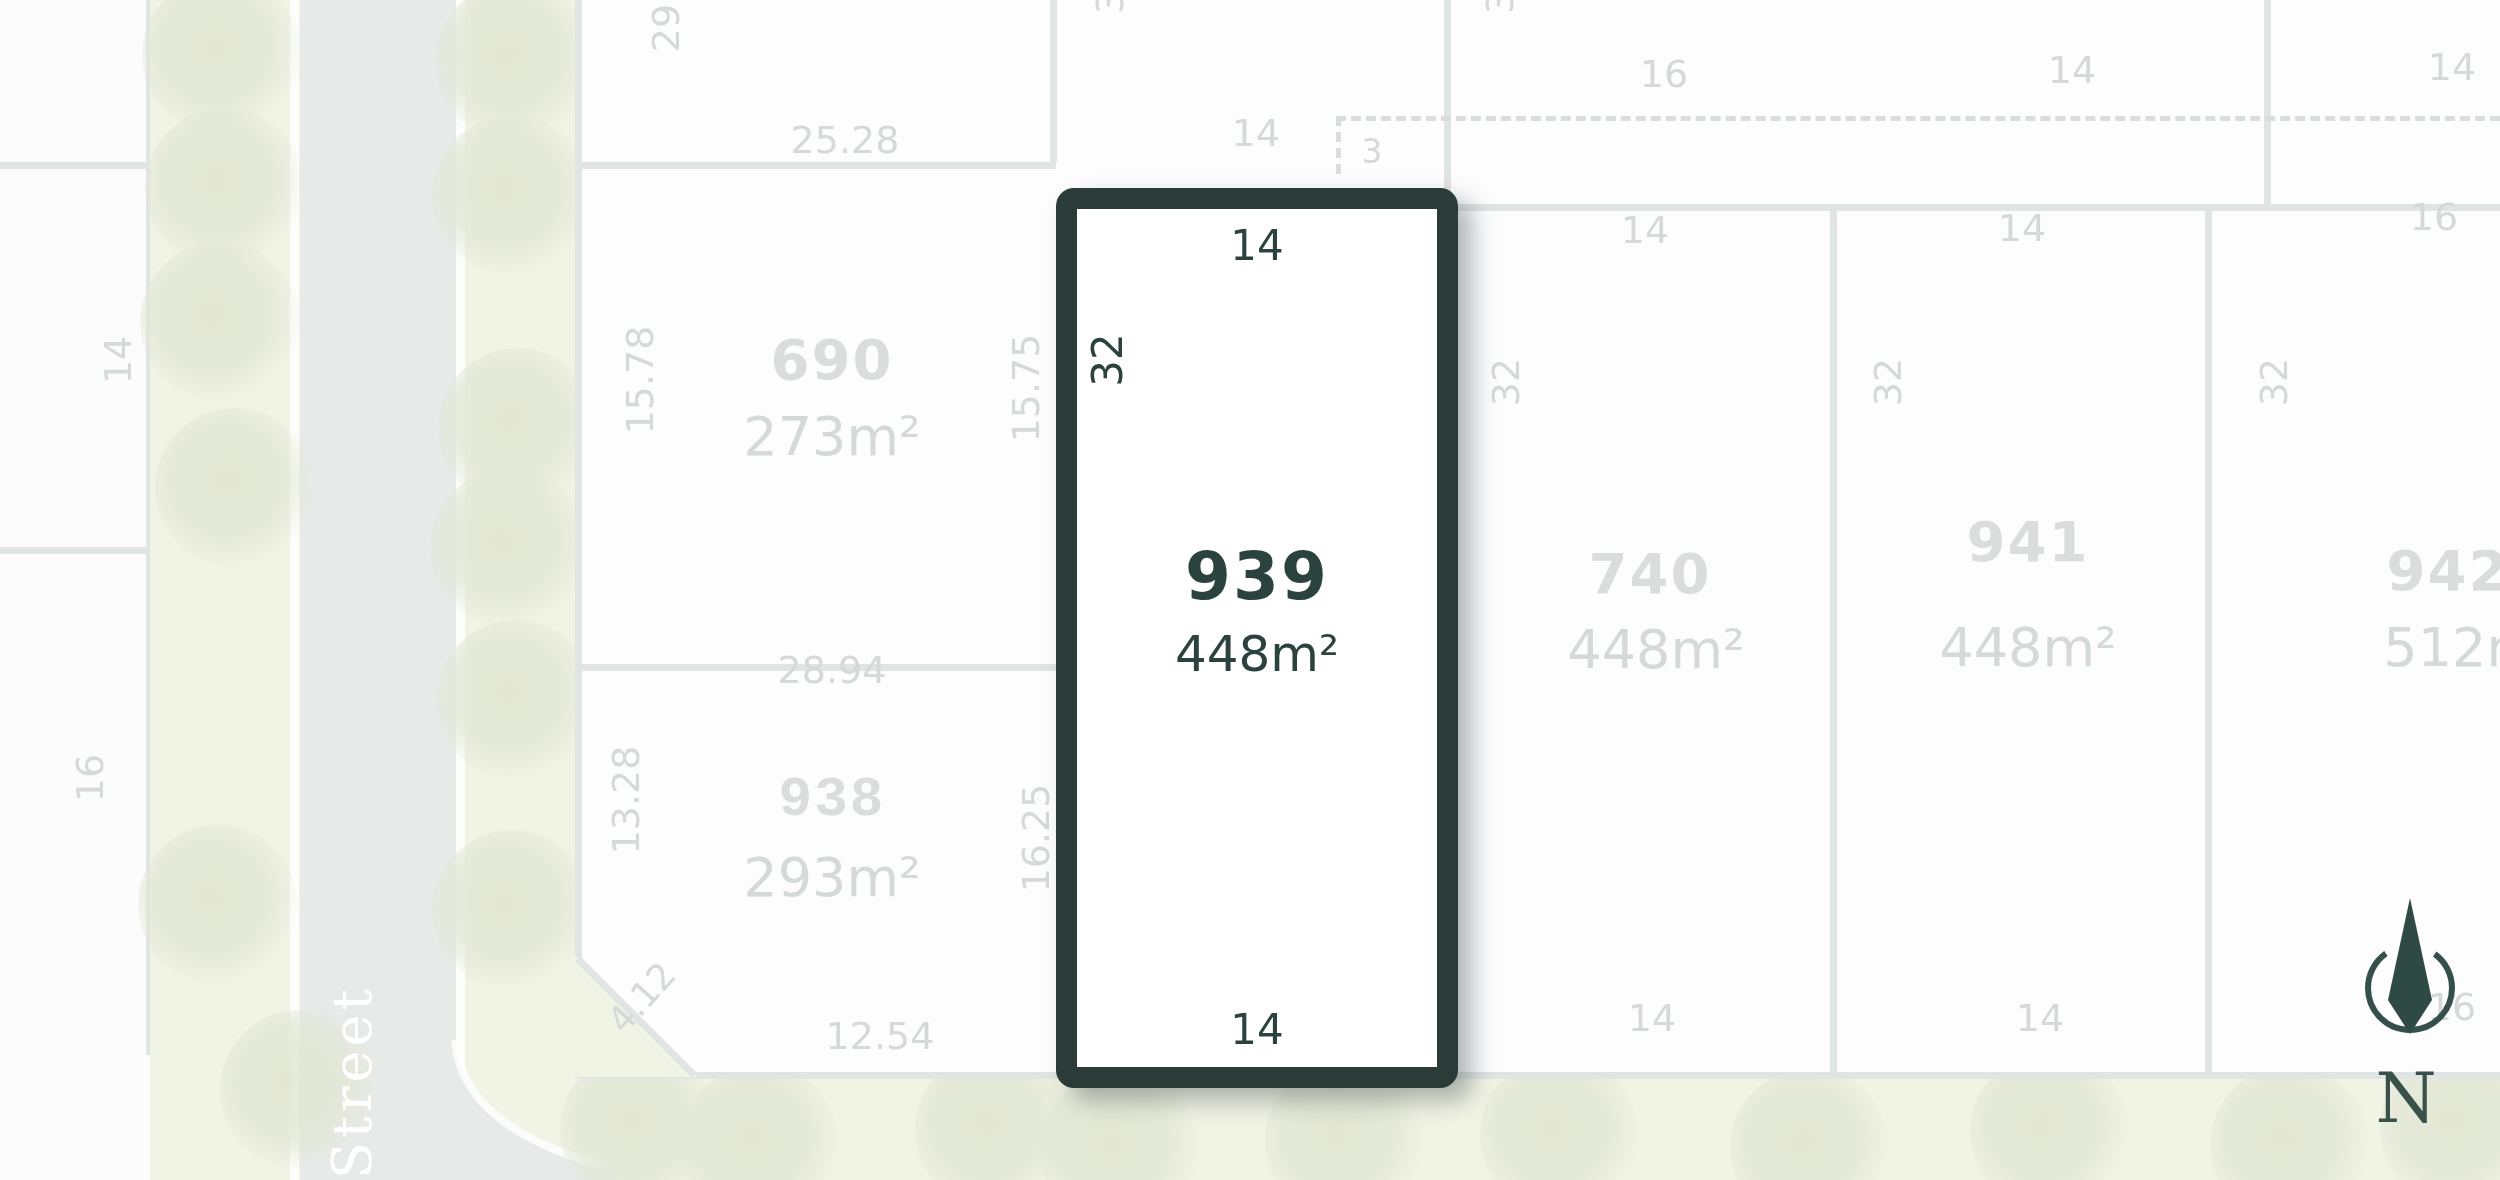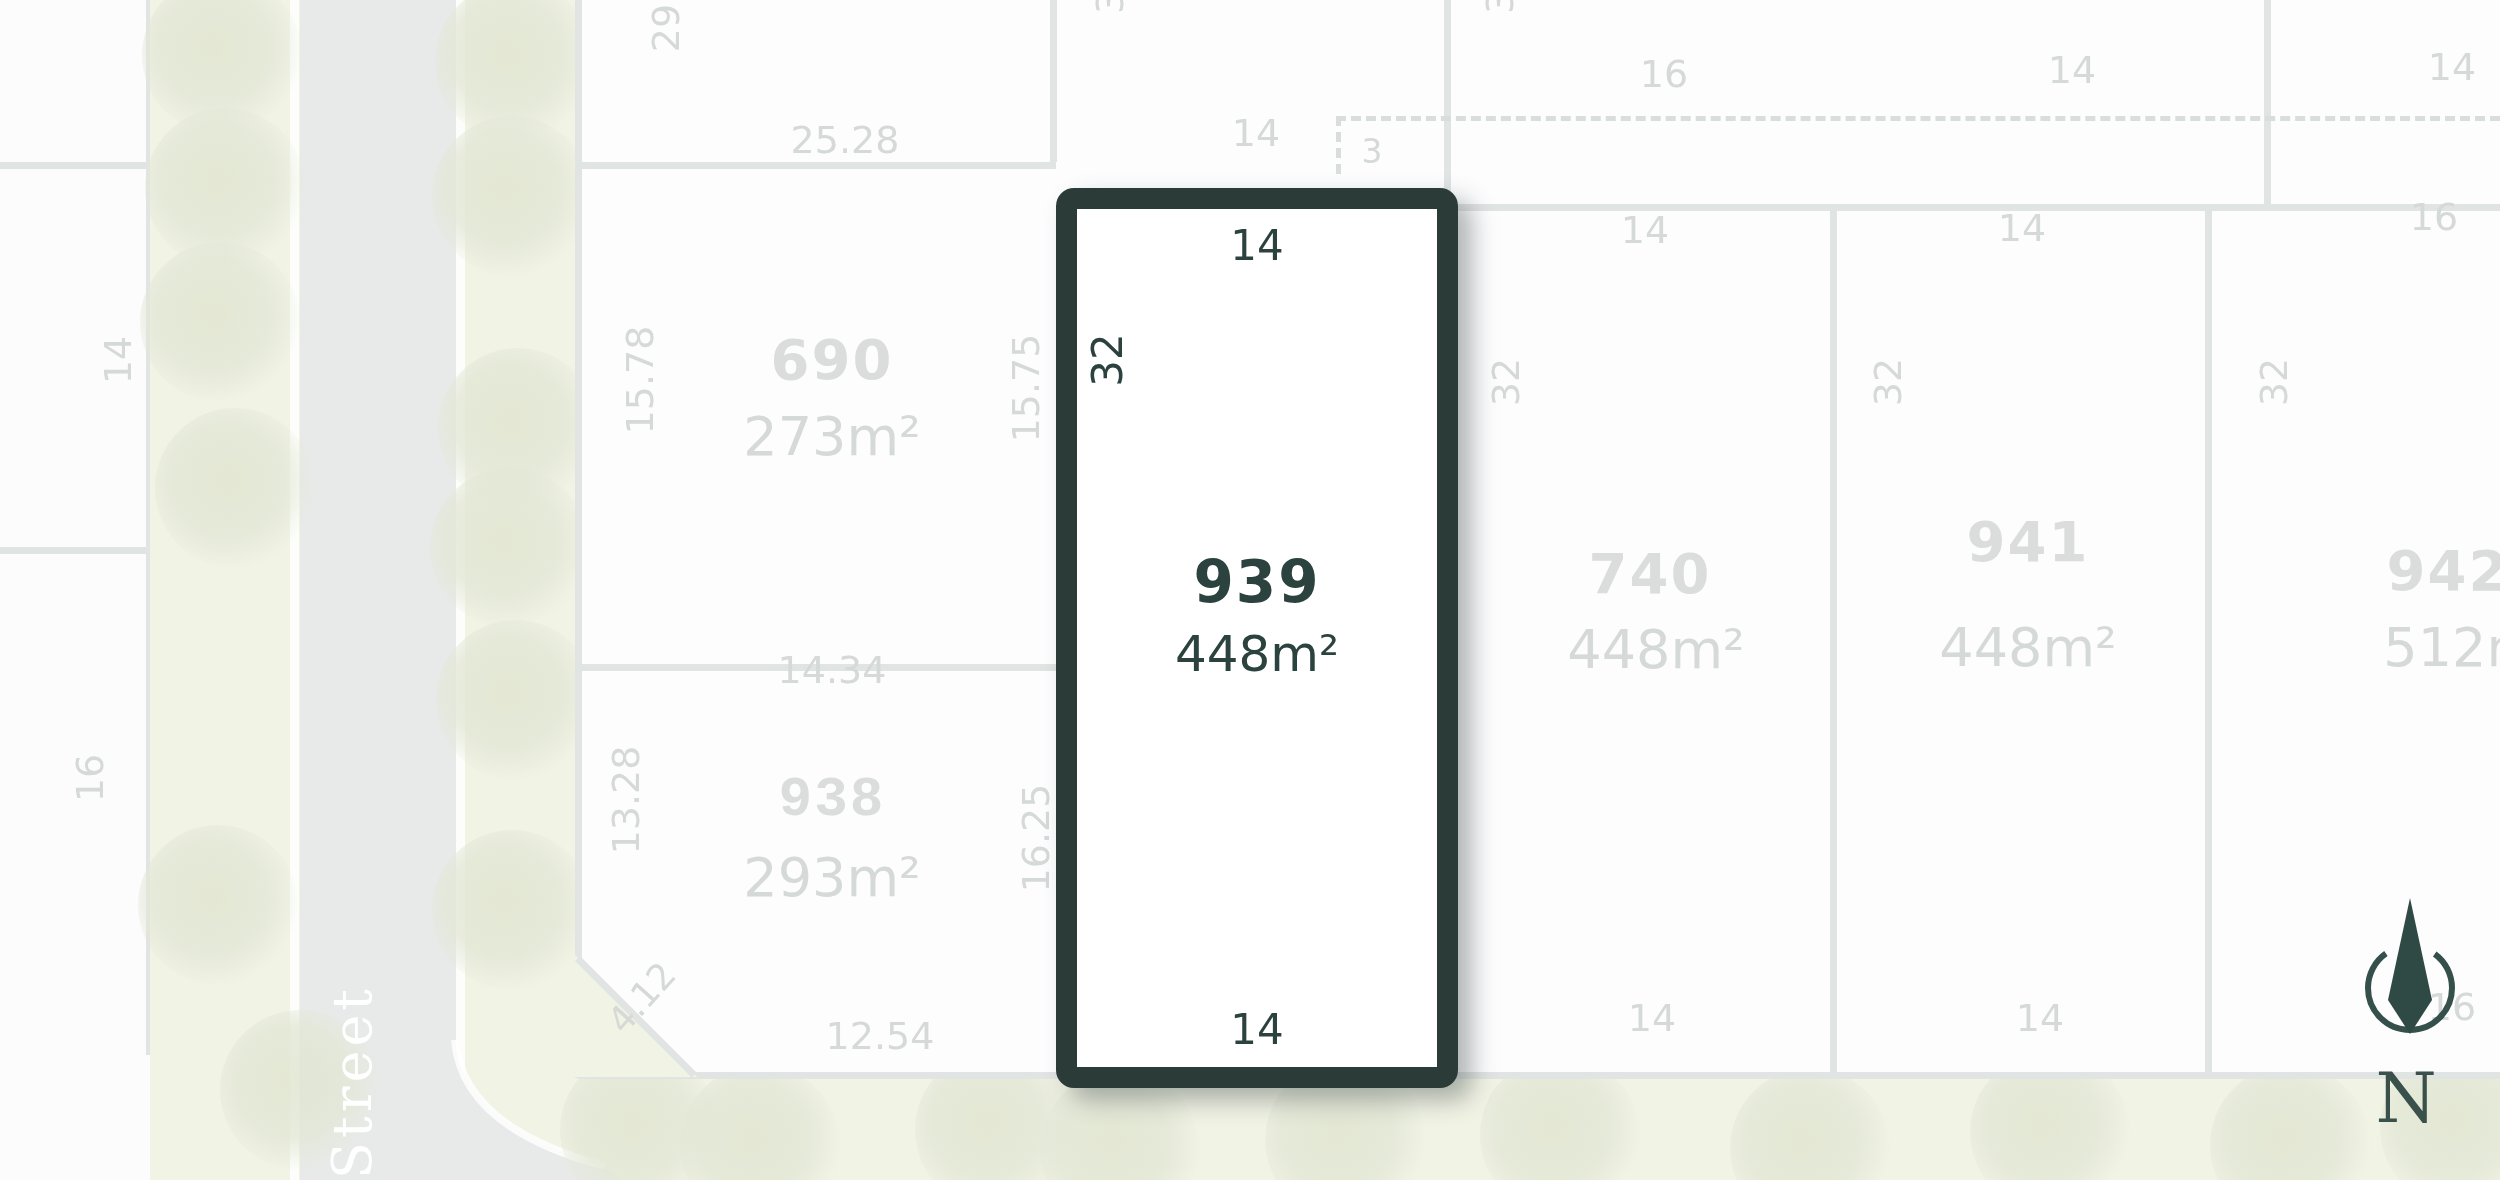--- a/index.html
+++ b/index.html
@@ -36,21 +36,21 @@
   .gnum{color:#dadddb;font-size:56px;font-weight:bold;letter-spacing:2px;}
   .garea{color:var(--muted,#d5d9d7);font-size:54px;}
   .small3{font-size:33px;}
   
   .hotlot{left:1056px;top:188px;width:402px;height:900px;background:#ffffff;
     border:21px solid var(--dark,#2b3c38);border-radius:18px;box-sizing:border-box;
     box-shadow:14px 12px 24px rgba(80,92,92,.45);cursor:pointer;}
   .hlabel{position:absolute;color:var(--darktext,#2c423e);white-space:nowrap;line-height:1;}
   .h14{font-size:42px;left:50%;transform:translateX(-50%);}
   .h32{font-size:42px;left:4px;top:130px;transform:rotate(-90deg);}
-  .hnum{font-size:58px;font-weight:bold;letter-spacing:2px;left:50%;top:344px;transform:translateX(-50%);}
+  .hnum{font-size:66px;font-weight:bold;letter-spacing:2px;left:50%;top:335px;transform:translateX(-50%);}
   .harea{font-size:50px;left:50%;top:420px;transform:translateX(-50%);}
   
   .street-name{color:#ffffff;font-family:"DejaVu Serif","Liberation Serif",serif;
     font-size:54px;letter-spacing:4px;transform:translate(-50%,-50%) rotate(-90deg);white-space:nowrap;}
   .north-n{color:#3a514b;font-family:"DejaVu Serif","Liberation Serif",serif;
     font-size:70px;transform:translate(-50%,-50%);}
   .lot-region{background:transparent;}
 </style>
 </head>
 <body>
@@ -132,21 +132,21 @@
   <div class="abs glabel" style="left:2452px;top:67px;">14</div>
 
   <div class="abs glabel rot" style="left:118px;top:360px;">14</div>
   <div class="abs glabel rot" style="left:90px;top:778px;">16</div>
 
   <div class="abs glabel rot" style="left:640px;top:380px;">15.78</div>
   <div class="abs glabel gnum" style="left:832px;top:360px;">690</div>
   <div class="abs glabel garea" style="left:832px;top:437px;">273m²</div>
   <div class="abs glabel rot" style="left:1026px;top:388px;">15.75</div>
 
-  <div class="abs glabel" style="left:832px;top:670px;">14.34</div>
+  <div class="abs glabel" style="left:832px;top:670px;">28.94</div>
   <div class="abs glabel rot" style="left:626px;top:800px;">13.28</div>
   <div class="abs glabel gnum" style="left:832px;top:800px;font-family:Liberation Mono, monospace;">938</div>
   <div class="abs glabel garea" style="left:832px;top:878px;">293m²</div>
   <div class="abs glabel rot" style="left:1036px;top:838px;">16.25</div>
   <div class="abs glabel rot45" style="left:642px;top:998px;font-size:36px;">4.12</div>
   <div class="abs glabel" style="left:880px;top:1036px;">12.54</div>
 
   <div class="abs glabel" style="left:1645px;top:230px;">14</div>
   <div class="abs glabel rot" style="left:1506px;top:382px;">32</div>
   <div class="abs glabel gnum" style="left:1650px;top:574px;">740</div>

